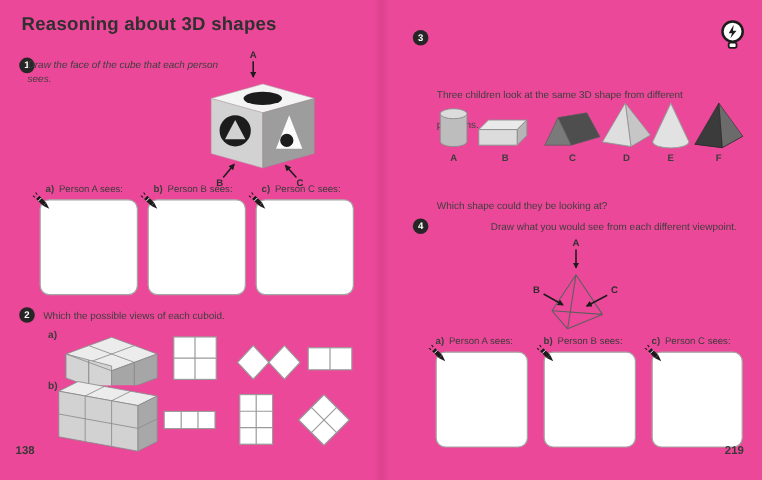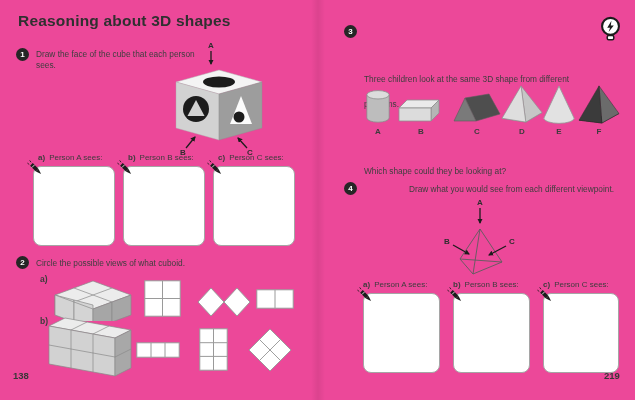--- a/index.html
+++ b/index.html
@@ -42,21 +42,21 @@
 </style>
 </head>
 <body>
 
 <div class="spread">
   <div class="page-divider"></div>
 
   <h1 class="title">Reasoning about 3D shapes</h1>
 
   <div class="badge" style="left:16px;top:48px;">1</div>
-  <div class="prompt" style="left:36px;top:49px;width:162px;">Draw the face of the cube that each person sees.</div>
+  <div class="prompt" style="left:23px;top:49px;width:162px;font-style:italic;">Draw the face of the cube that each person sees.</div>
 
   <svg class="abs" style="left:162px;top:38px;" width="110" height="120" viewBox="0 0 110 120">
     <defs>
       <marker id="ahc" markerWidth="5" markerHeight="5" refX="3.2" refY="2" orient="auto">
         <path d="M0,0 L4,2 L0,4 Z" fill="#1c1c1c"></path>
       </marker>
     </defs>
     <text x="49" y="10" font-size="8" font-weight="700" fill="#2e2e2e" text-anchor="middle">A</text>
     <line x1="49" y1="13" x2="49" y2="26" stroke="#1c1c1c" stroke-width="1.3" marker-end="url(#ahc)"></line>
     <polygon points="14,44 57,32 100,44 57,56" fill="#f4f4f4" stroke="#b0b0b0" stroke-width="0.5"></polygon>
@@ -105,21 +105,21 @@
     <svg class="pencil" width="16" height="16" viewBox="0 0 18 18">
       <line x1="0.5" y1="3.5" x2="2.5" y2="5" stroke="#1c1c1c" stroke-width="1"></line>
       <line x1="3" y1="0.5" x2="4.5" y2="2.5" stroke="#1c1c1c" stroke-width="1"></line>
       <polygon points="3.5,6.5 6.5,3.5 13,10 10,13" fill="#1c1c1c"></polygon>
       <line x1="5.5" y1="8.5" x2="8.5" y2="5.5" stroke="#ffffff" stroke-width="0.9"></line>
       <polygon points="10,13 13,10 15.8,15.8" fill="#1c1c1c"></polygon>
     </svg>
   </div>
 
   <div class="badge" style="left:16px;top:256px;">2</div>
-  <div class="prompt" style="left:36px;top:258px;width:250px;">Circle the possible views of what cuboid.</div>
+  <div class="prompt" style="left:36px;top:258px;width:250px;">Which the possible views of each cuboid.</div>
 
   <div class="subitem" style="left:40px;top:274px;">a)</div>
 
   <svg class="abs" style="left:50px;top:271px;" width="86" height="50" viewBox="0 0 86 50">
     <g stroke="#8a8a8a" stroke-width="0.7" stroke-linejoin="round">
       <polygon points="5,24 24,31 43,38 62,31 81,24 62,17 43,10 24,17" fill="#ececec"></polygon>
       <line x1="24" y1="31" x2="62" y2="17" fill="none"></line>
       <line x1="24" y1="17" x2="62" y2="31" fill="none"></line>
       <polygon points="5,44 24,49 24,29 5,24" fill="#d4d4d4"></polygon>
       <polygon points="24,49 43,54 43,34 24,29" fill="#d4d4d4"></polygon>

